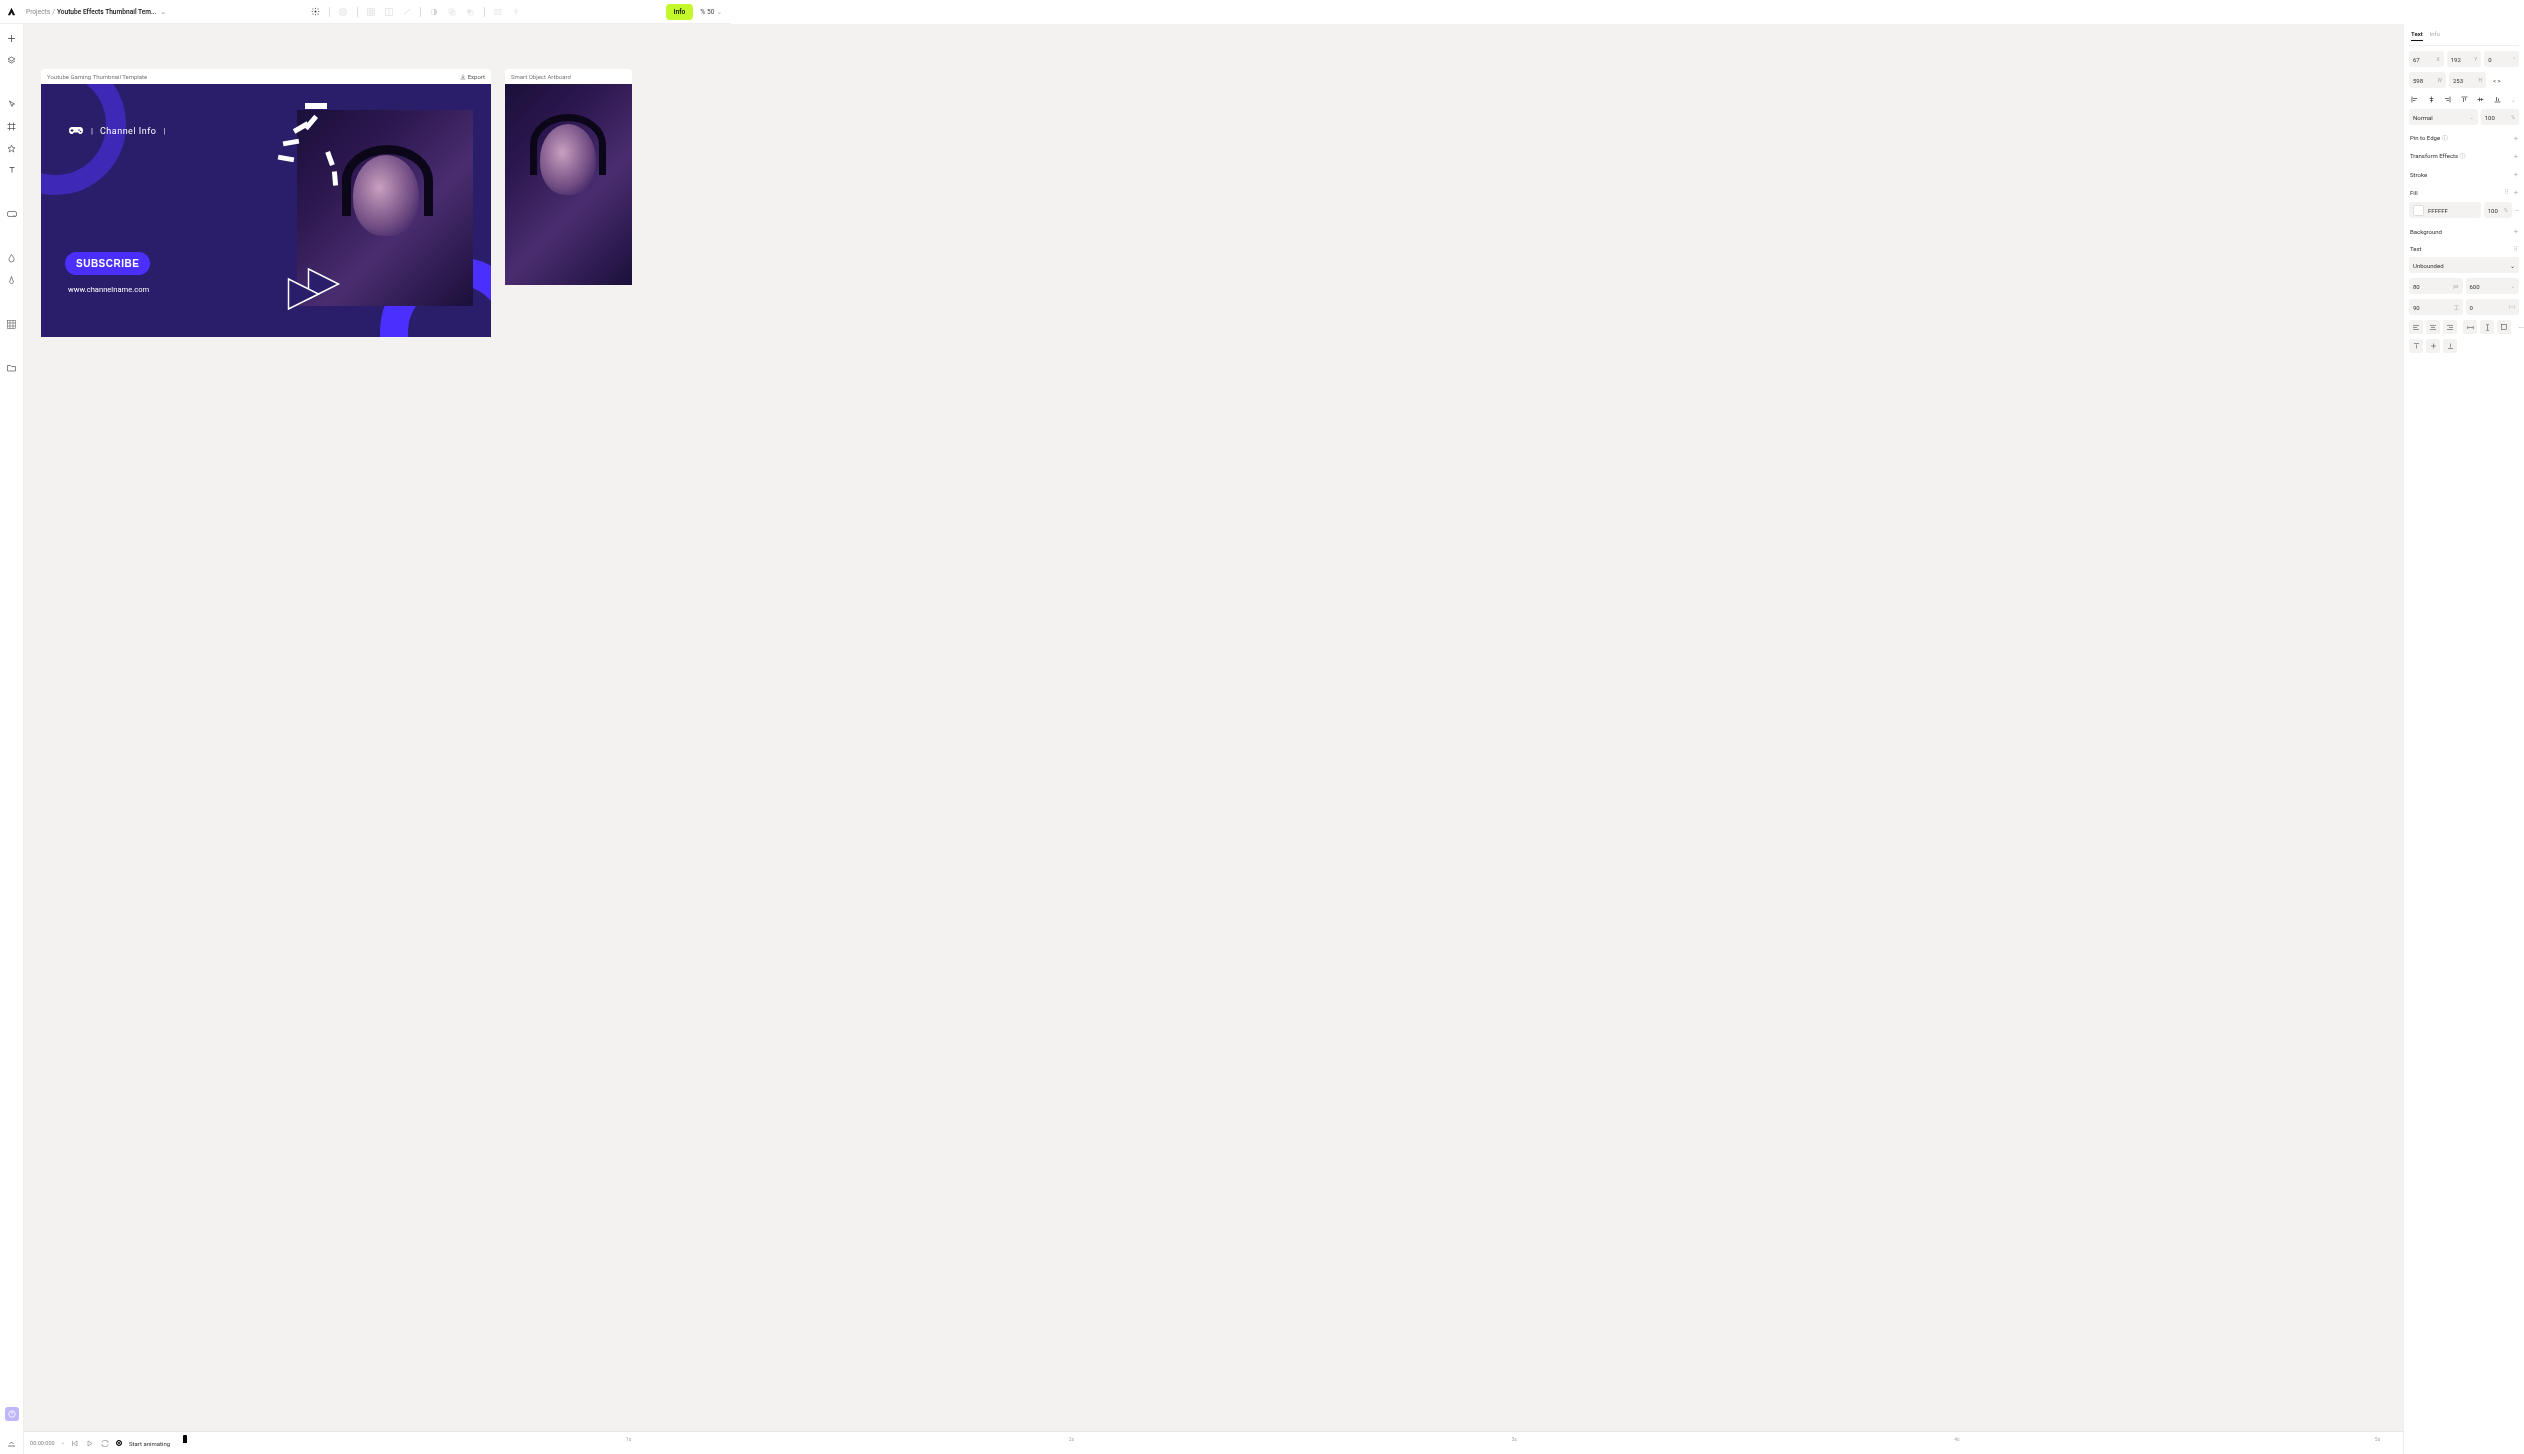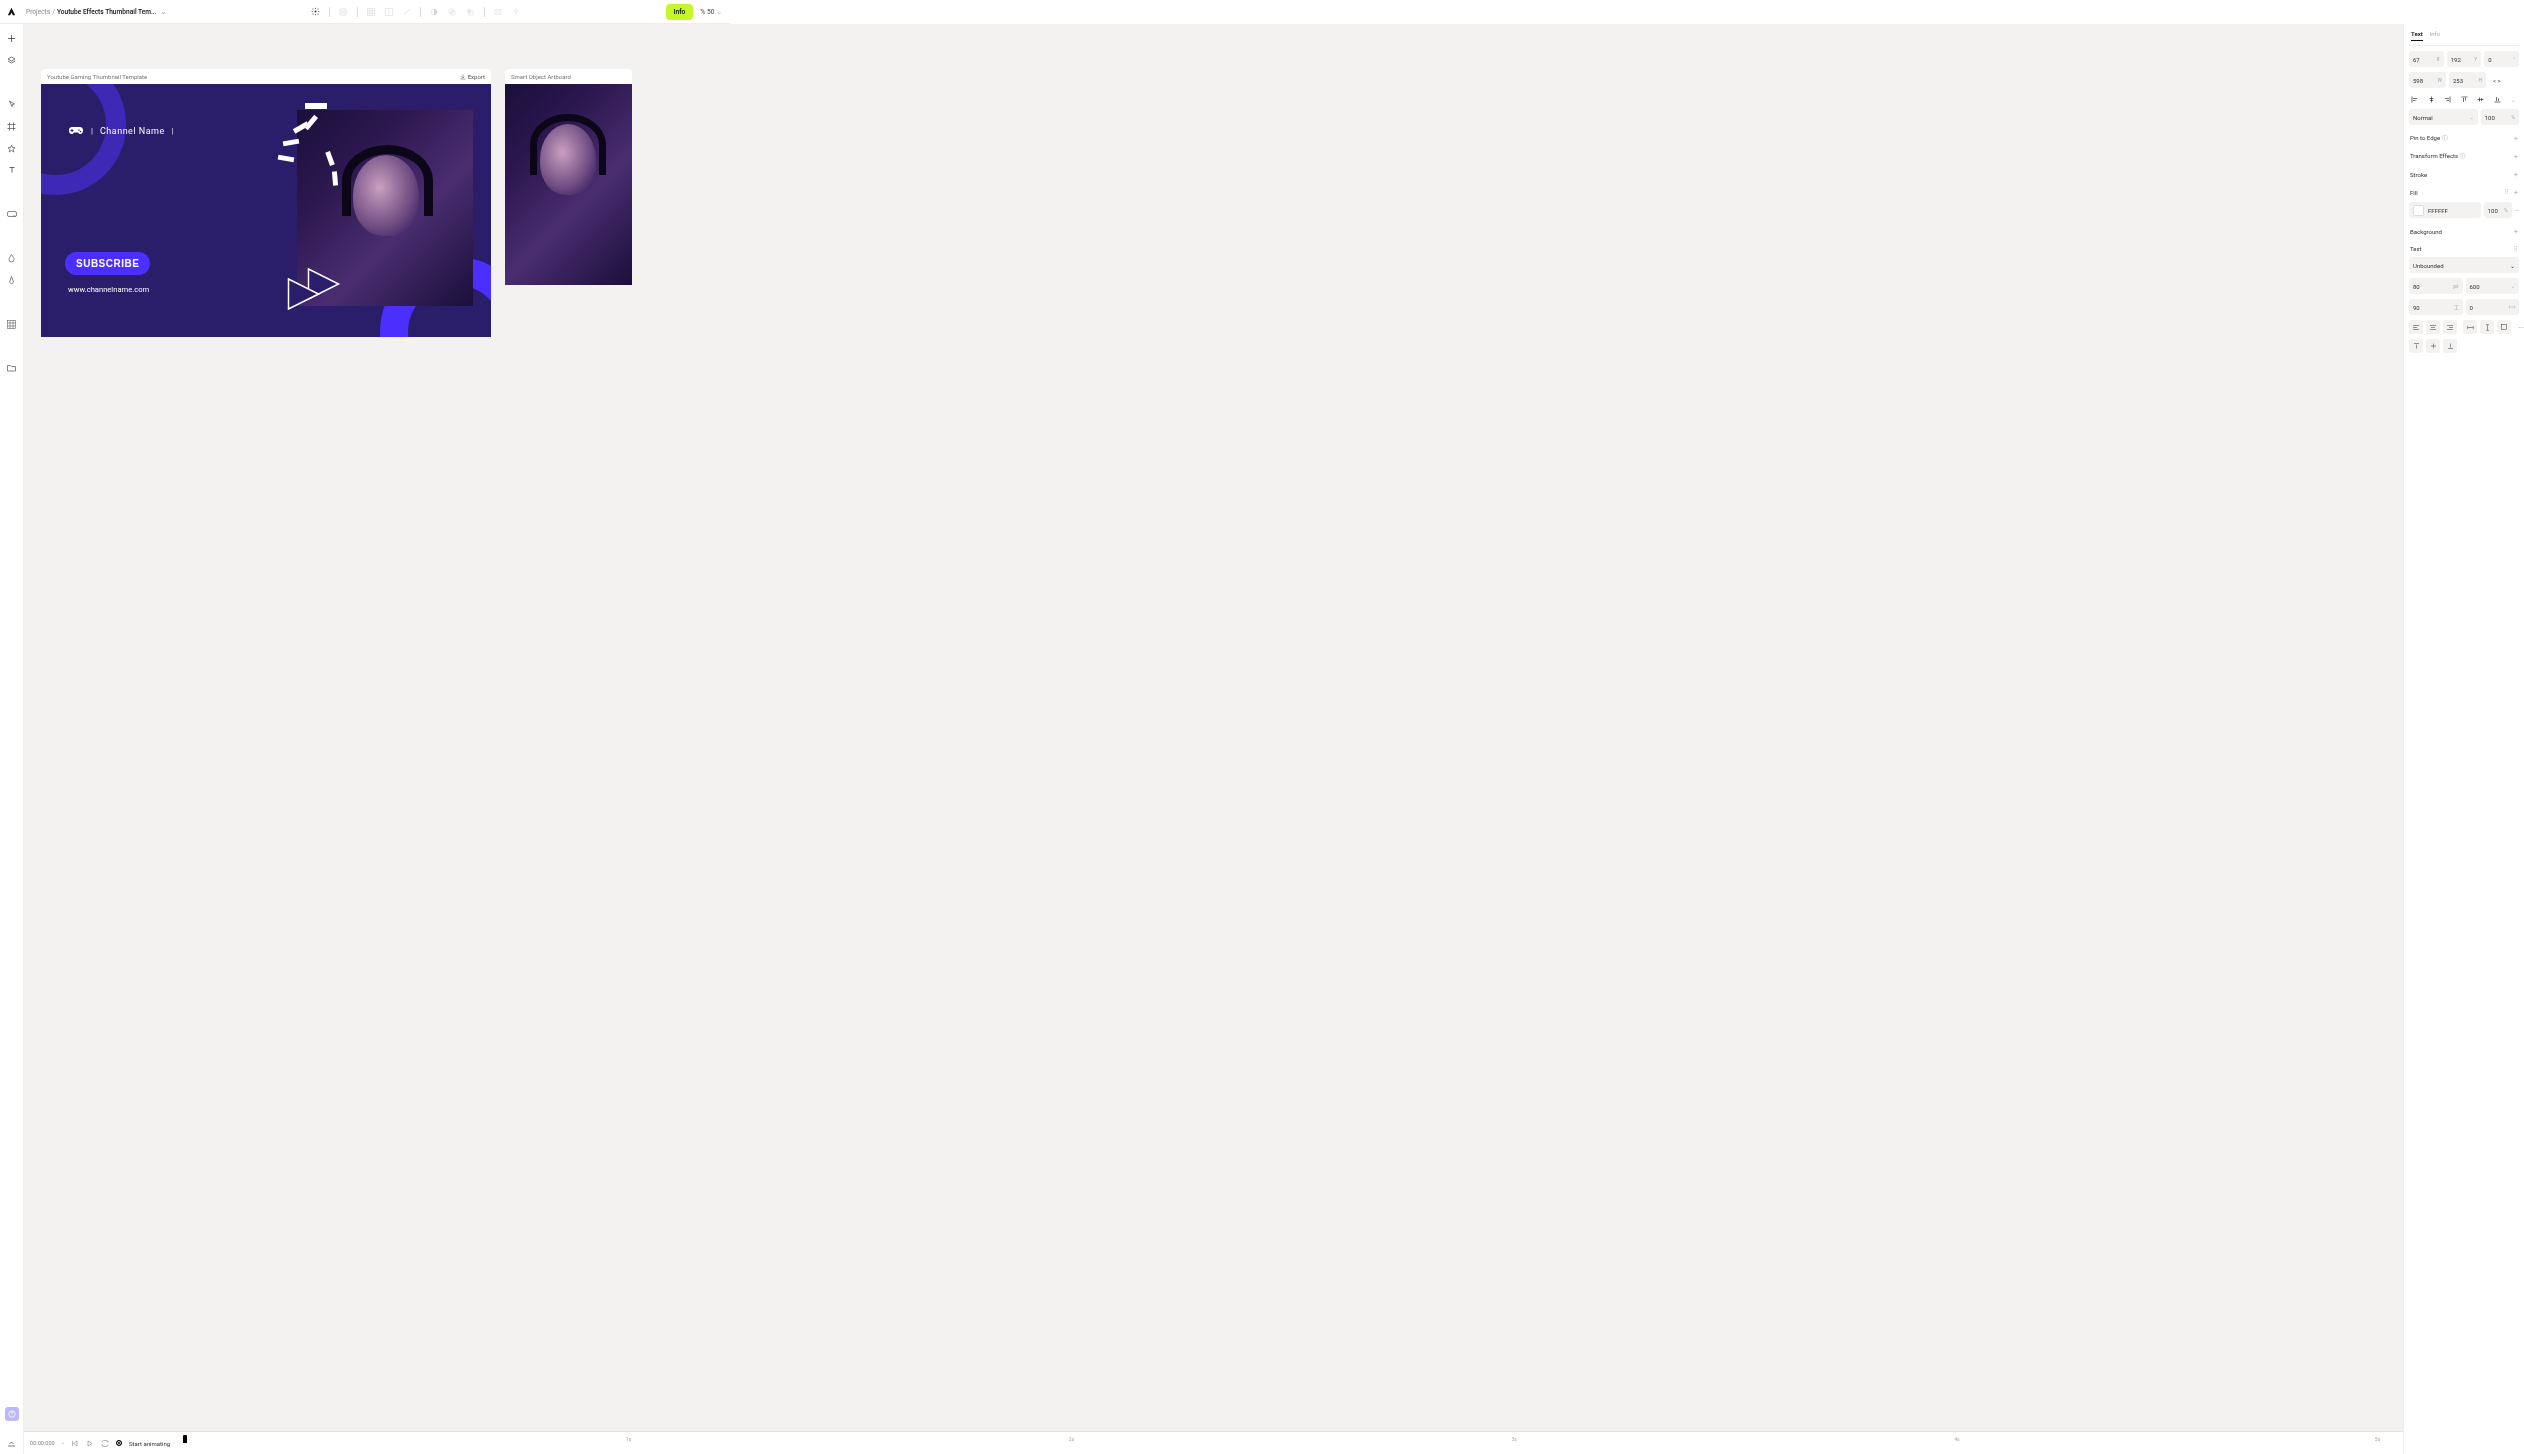--- a/index.html
+++ b/index.html
@@ -302,21 +302,21 @@
         </svg>
       </div>
       <div class="channel-row">
         <svg class="controller" viewBox="0 0 32 22">
             <path d="M8 4h16c4 0 6 3 6 7s-2 7-5 7c-2 0-3-1-5-3h-8c-2 2-3 3-5 3-3 0-5-3-5-7s2-7 6-7z" fill="#fff"></path>
             <circle cx="22" cy="10" r="1.5" fill="#2a1e6b"></circle>
             <circle cx="25" cy="13" r="1.5" fill="#2a1e6b"></circle>
             <path d="M8 8v6M5 11h6" stroke="#2a1e6b" stroke-width="2"></path>
           </svg>
         <span class="pipe">|</span>
-        <span class="channel-name">Channel Name</span>
+        <span class="channel-name">Channel Info</span>
         <span class="pipe">|</span>
       </div>
       <div class="subscribe">SUBSCRIBE</div>
       <div class="website">www.channelname.com</div>
     </div>
   </div>
 
   <div class="artboard2">
     <div class="ab2-header">
         <span>Smart Object Artboard</span>

